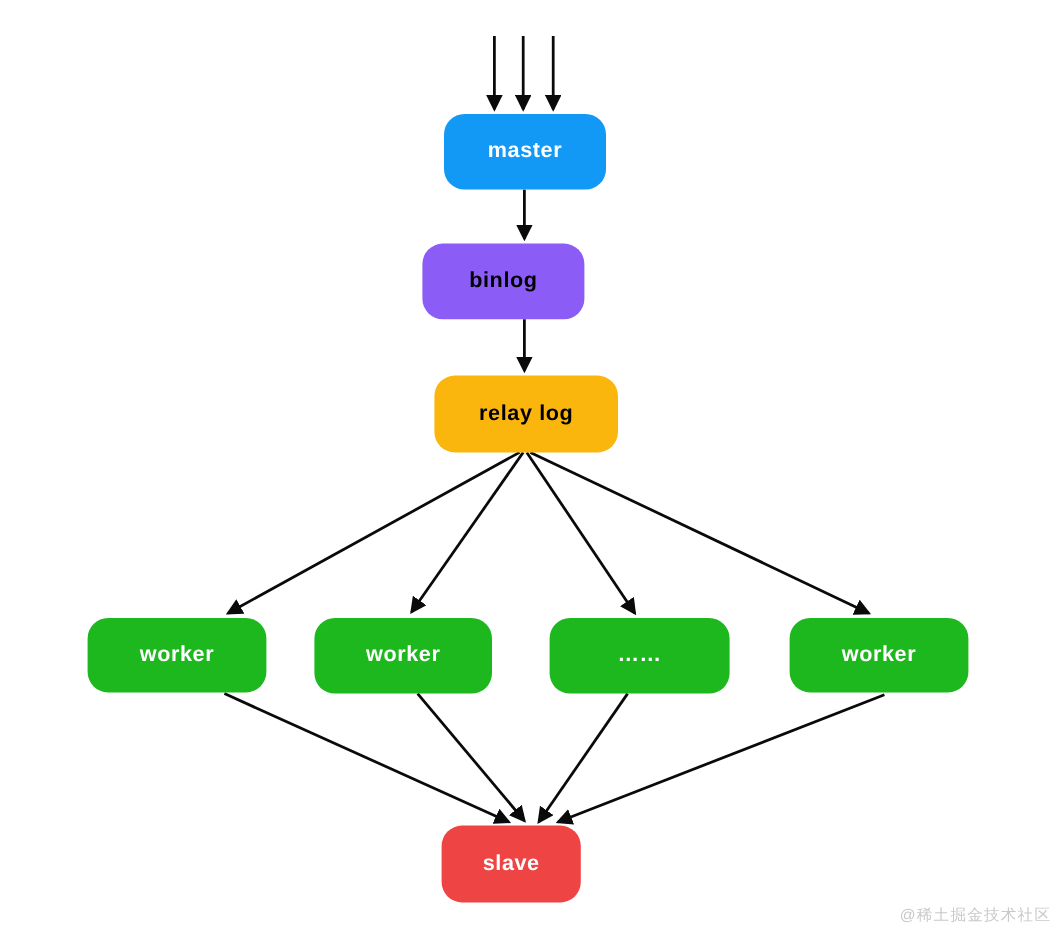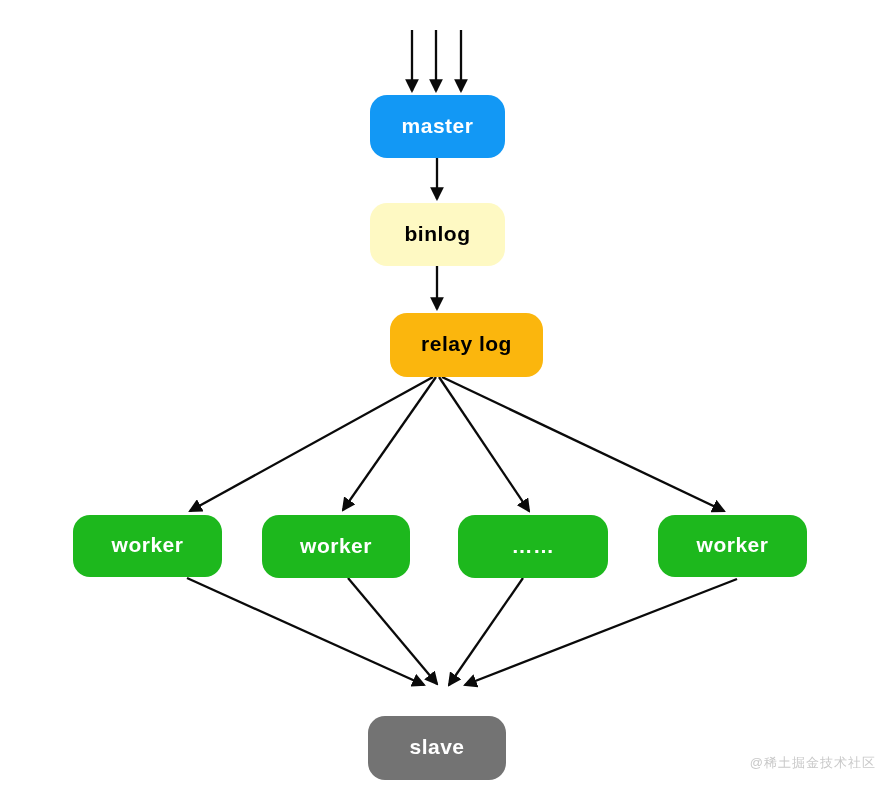--- a/index.html
+++ b/index.html
@@ -26,21 +26,21 @@
   .edges-layer line {
     stroke: #0a0a0a;
     stroke-width: 2.3;
   }
   .node {
     position: absolute;
     border-radius: 17px;
     display: flex;
     align-items: center;
     justify-content: center;
-    font-size: 21px;
+    font-size: 18px;
     font-weight: 600;
     letter-spacing: 0.5px;
     box-sizing: border-box;
   }
   .node span {
     transform: translateY(-1px);
   }
   .watermark {
     position: absolute;
     right: 5px;
@@ -79,43 +79,43 @@
     <line x1="187" y1="578" x2="424" y2="685" marker-end="url(#arrow)"></line>
     <line x1="348" y1="578" x2="437" y2="684" marker-end="url(#arrow)"></line>
     <line x1="523" y1="578" x2="449" y2="685" marker-end="url(#arrow)"></line>
     <line x1="737" y1="579" x2="465" y2="685" marker-end="url(#arrow)"></line>
   </svg>
 
   <div class="node" style="left: 370px; top: 95px; width: 135px; height: 63px; background: rgb(18, 152, 245); color: rgb(255, 255, 255);">
     <span>master</span>
   </div>
 
-  <div class="node" style="left: 370px; top: 203px; width: 135px; height: 63px; background: #fef9c3; color: rgb(0, 0, 0);">
+  <div class="node" style="left: 352px; top: 203px; width: 135px; height: 63px; background: #8b5cf6; color: rgb(0, 0, 0);">
     <span>binlog</span>
   </div>
 
-  <div class="node" style="left: 362px; top: 313px; width: 153px; height: 64px; background: rgb(251, 182, 13); color: rgb(0, 0, 0); margin-left: 28px;">
+  <div class="node" style="left: 362px; top: 313px; width: 153px; height: 64px; background: rgb(251, 182, 13); color: rgb(0, 0, 0);">
     <span>relay log</span>
   </div>
 
   <div class="node" style="left: 73px; top: 515px; width: 149px; height: 62px; background: rgb(29, 184, 29); color: rgb(255, 255, 255);">
     <span>worker</span>
   </div>
 
   <div class="node" style="left: 262px; top: 515px; width: 148px; height: 63px; background: rgb(29, 184, 29); color: rgb(255, 255, 255);">
     <span>worker</span>
   </div>
 
   <div class="node" style="left: 458px; top: 515px; width: 150px; height: 63px; background: rgb(29, 184, 29); color: rgb(255, 255, 255);">
     <span>……</span>
   </div>
 
   <div class="node" style="left: 658px; top: 515px; width: 149px; height: 62px; background: rgb(29, 184, 29); color: rgb(255, 255, 255);">
     <span>worker</span>
   </div>
 
-  <div class="node" style="left: 368px; top: 688px; width: 138px; height: 64px; background: #737373; color: rgb(255, 255, 255); margin-top: 28px;">
+  <div class="node" style="left: 368px; top: 688px; width: 116px; height: 64px; background: #ef4444; color: rgb(255, 255, 255);">
     <span>slave</span>
   </div>
 
   <div class="watermark">@稀土掘金技术社区</div>
 
 </div>
 
 </body></html>

